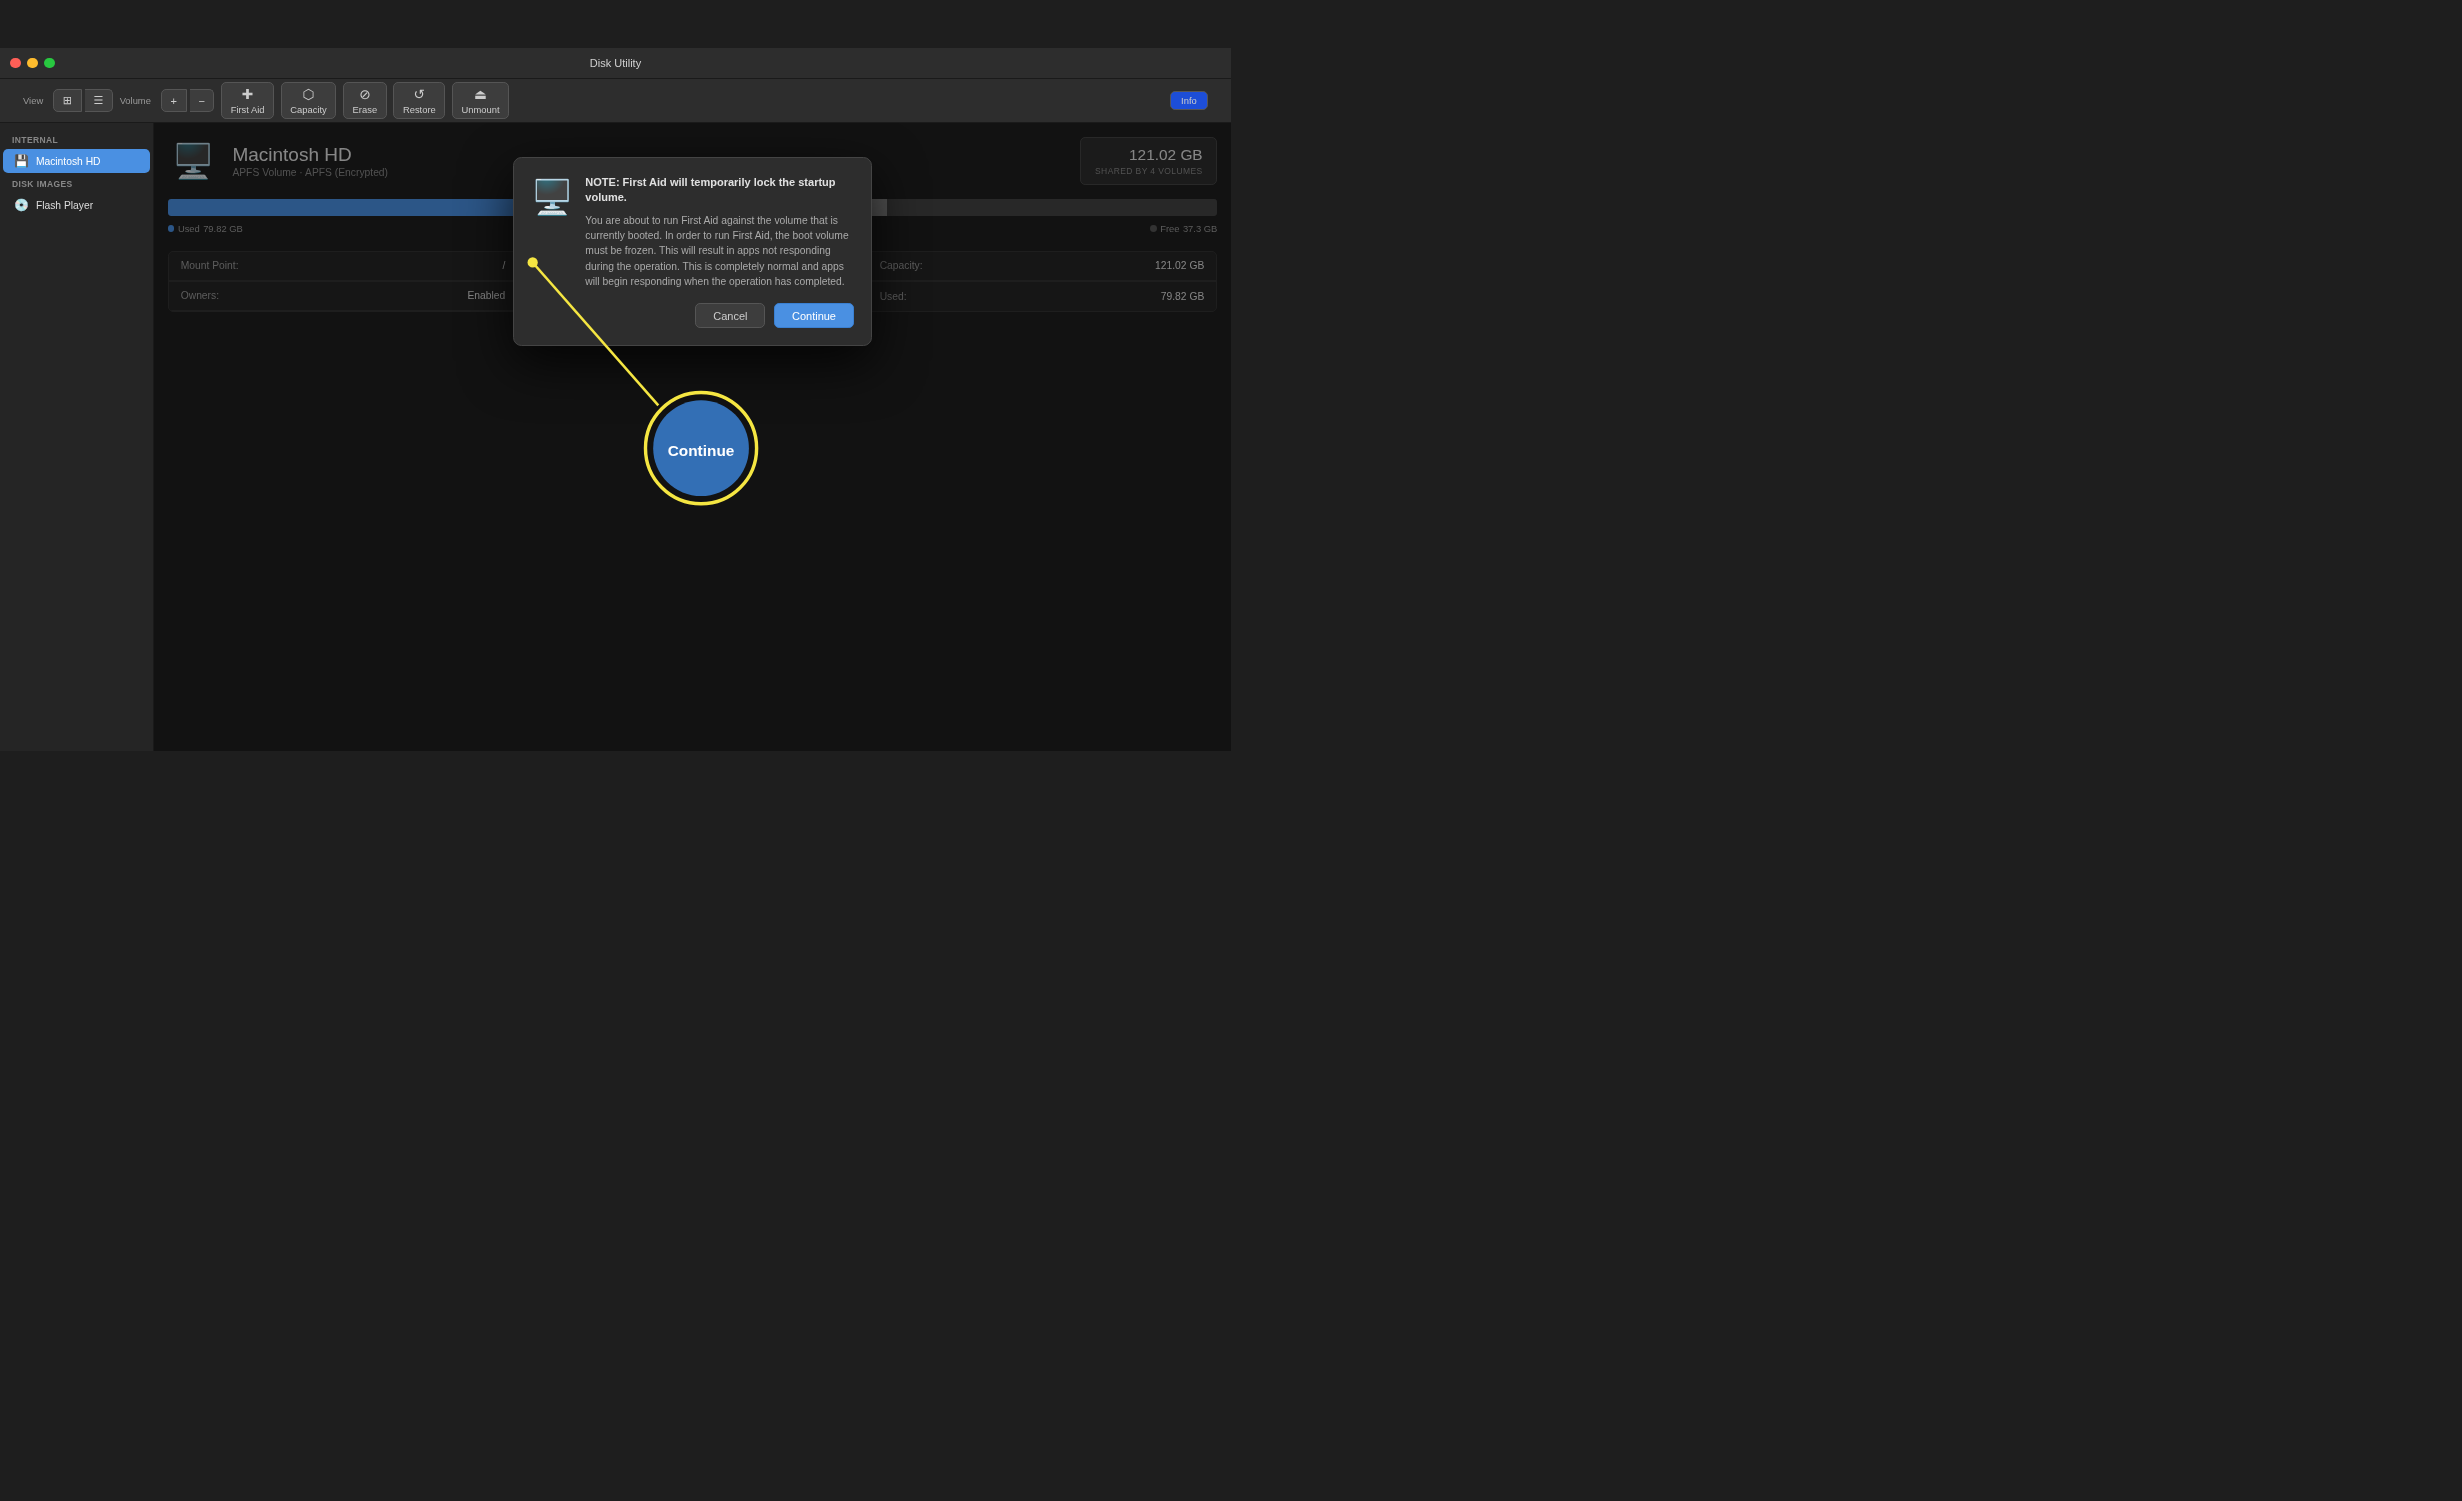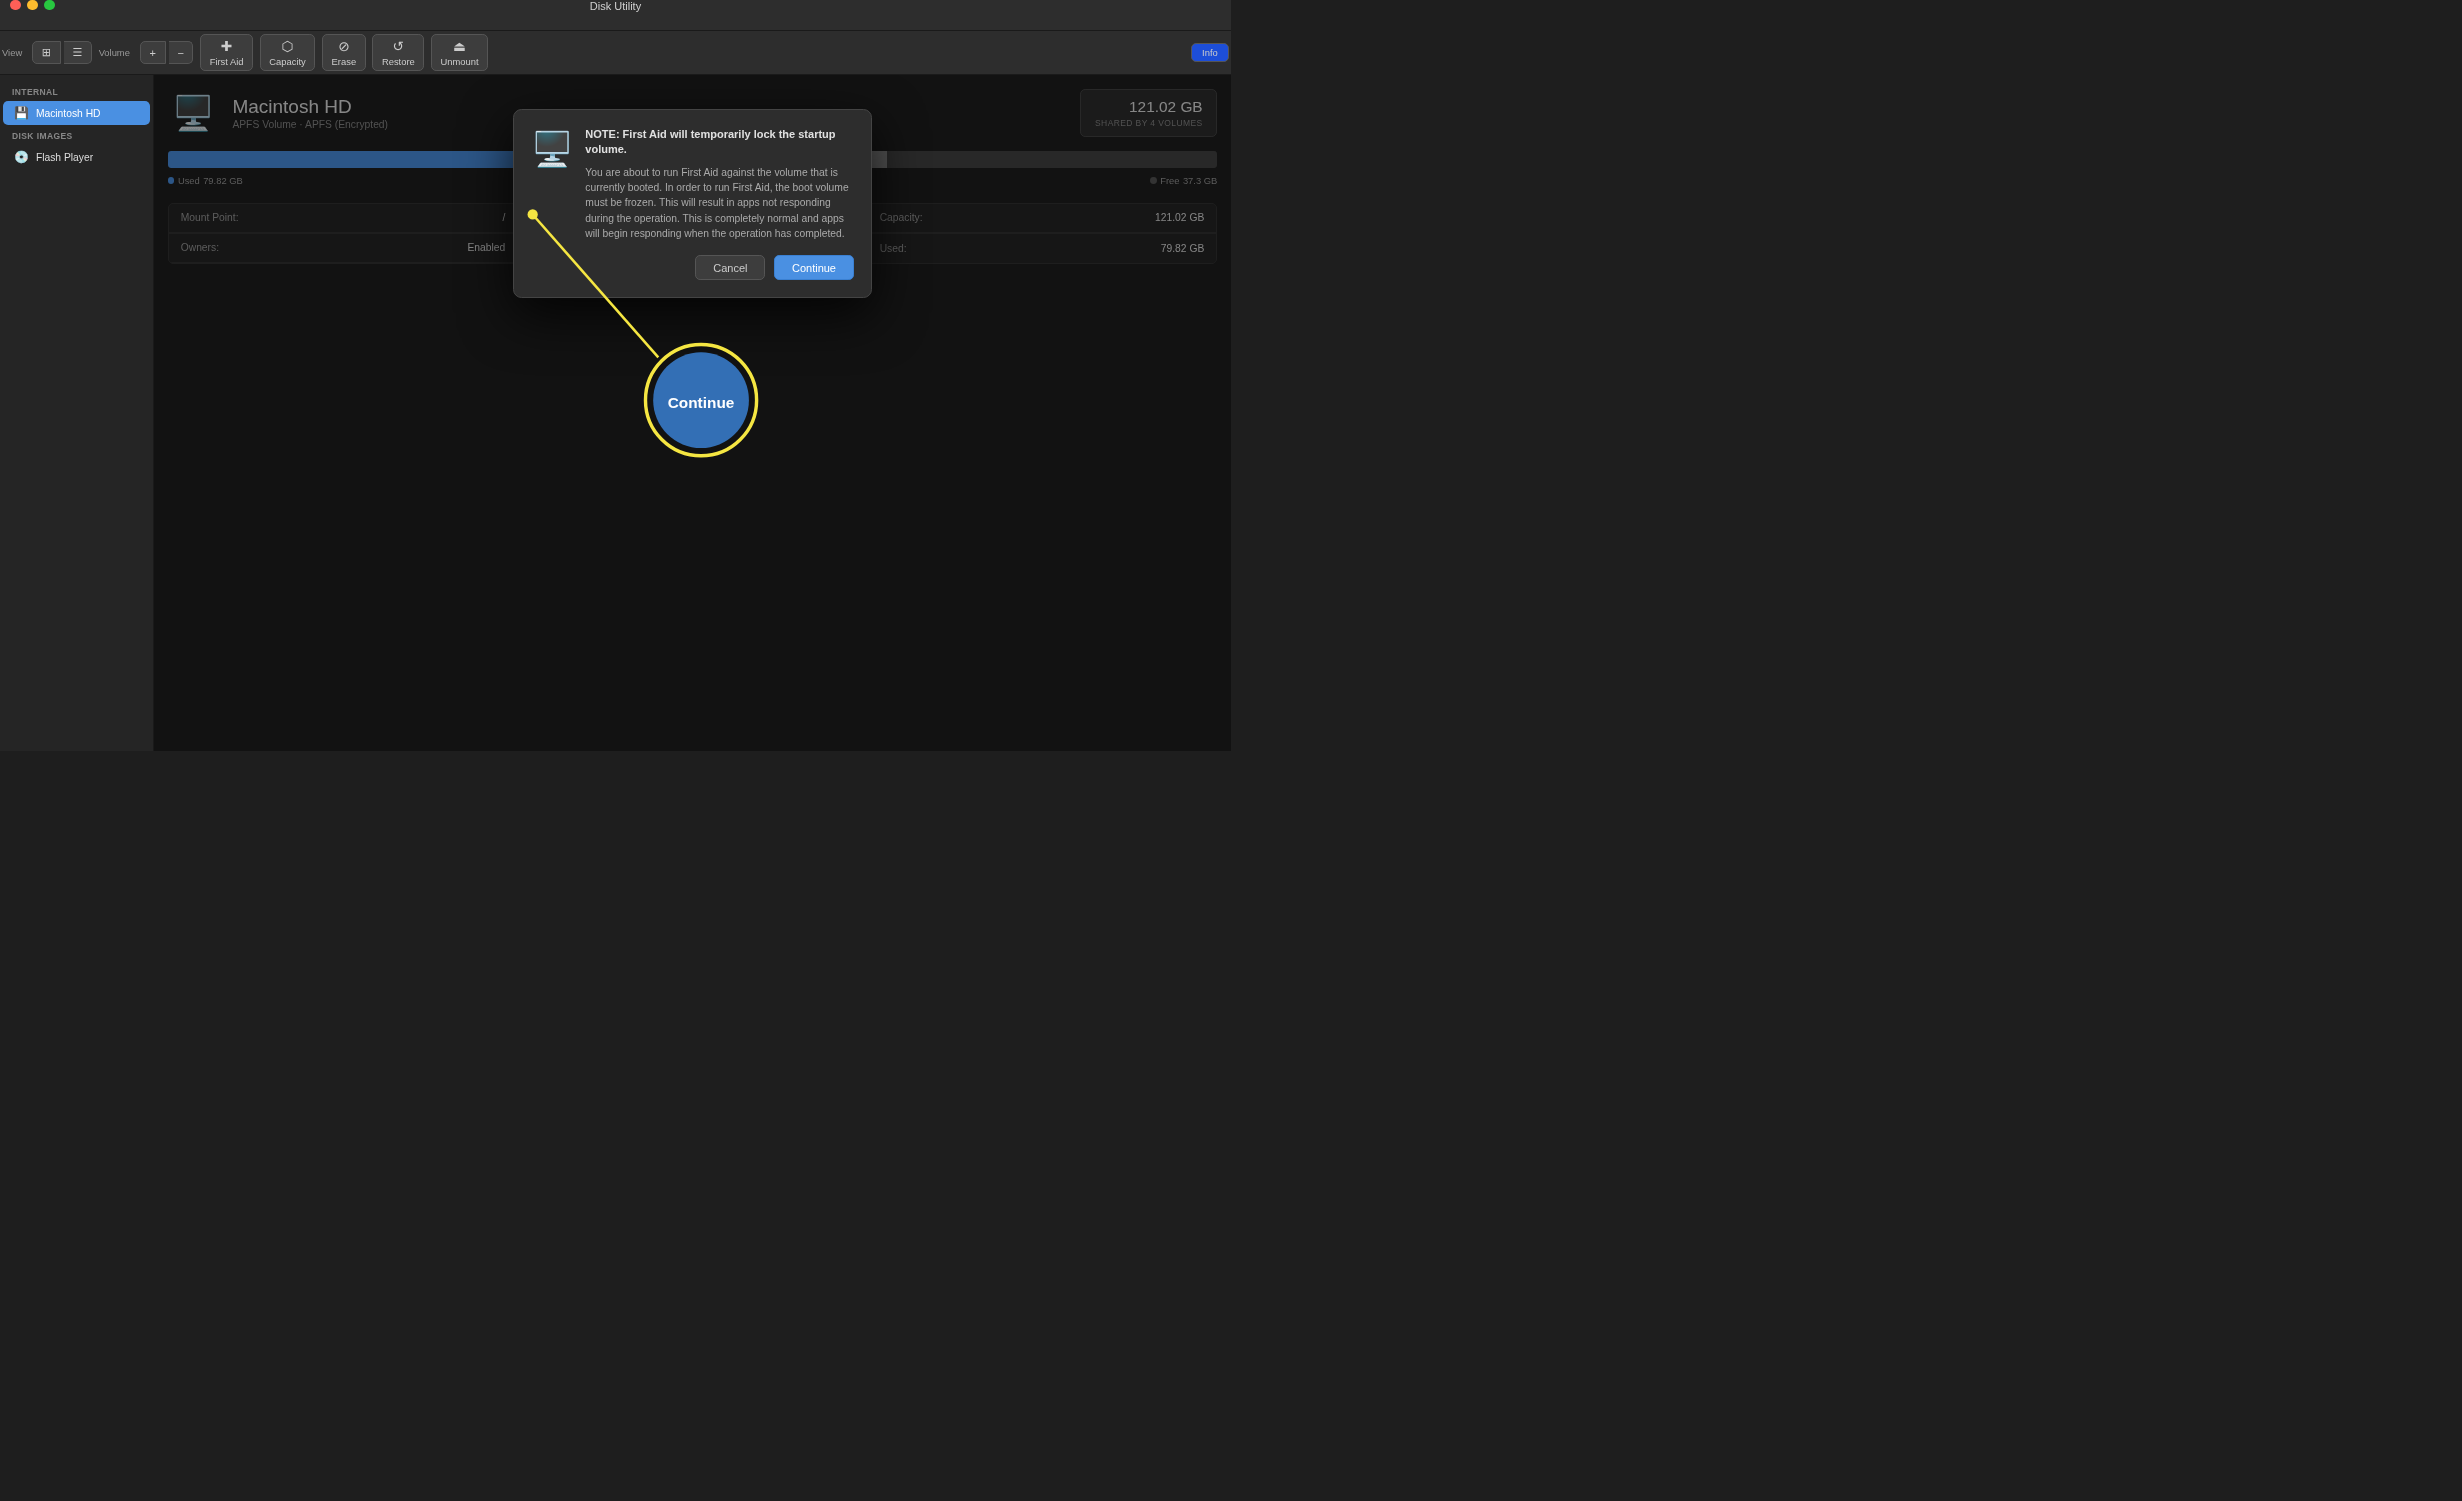--- a/index.html
+++ b/index.html
@@ -11,23 +11,25 @@
       overflow: hidden;
       position: relative;
     }
 
     
     .title-bar {
       width: 100%;
       height: 31px;
       background: #2d2d2d;
       display: flex;
+      align-items: center;
       justify-content: center;
       position: relative;
       border-bottom: 0.9px solid #1a1a1a;
+      margin-top: 48px;
     }
     .window-controls {
       position: absolute;
       left: 10.3px;
       display: flex;
       gap: 6.8px;
       align-items: center;
     }
     .window-btn {
       width: 10.3px;
@@ -45,21 +47,21 @@
       font-weight: 500;
     }
 
     
     .toolbar {
       width: 100%;
       height: 44px;
       background: #2d2d2d;
       display: flex;
       align-items: center;
-      padding: 0 2px;
+      padding: 0 23px;
       gap: 6.8px;
       border-bottom: 0.9px solid #1a1a1a;
     }
     .toolbar-group {
       display: flex;
       align-items: center;
       gap: 3.4px;
     }
     .toolbar-btn {
       background: #3d3d3d;

